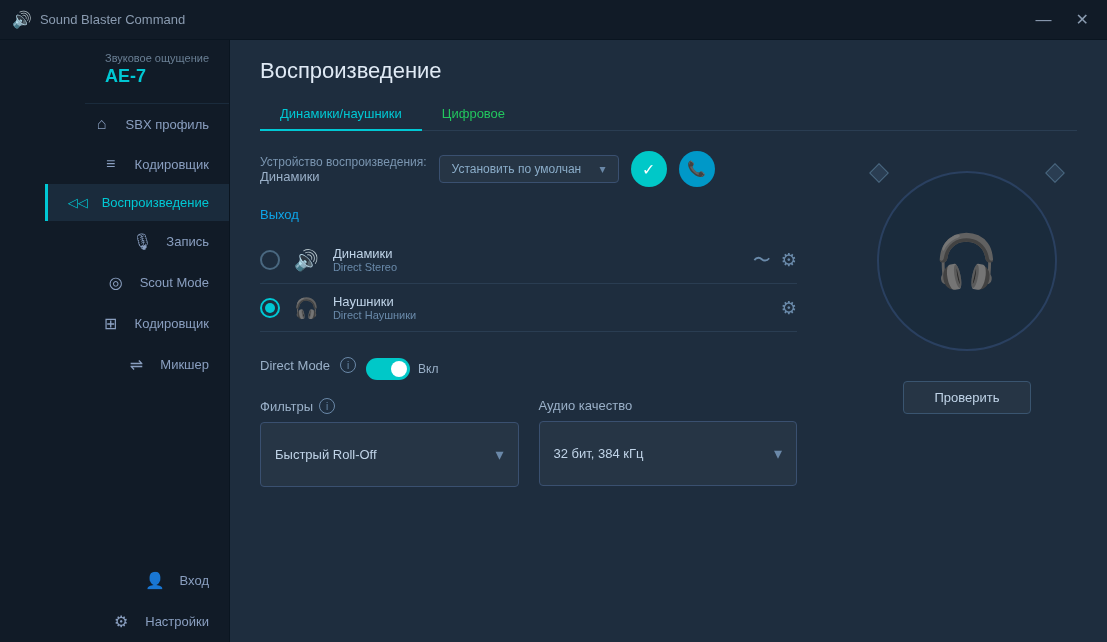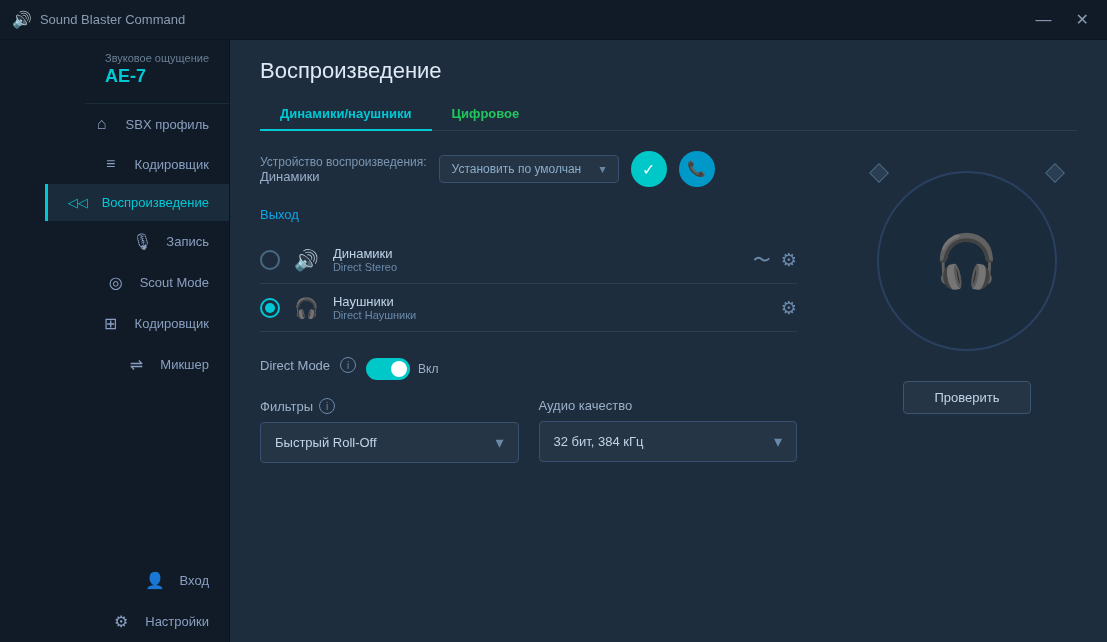--- a/index.html
+++ b/index.html
@@ -119,21 +119,20 @@
       font-weight: 400;
       color: #e0eaf5;
       margin-bottom: 14px;
     }
 
     
     .tabs {
       display: flex;
       gap: 0;
       border-bottom: 1px solid #2a3d52;
-      font-weight: bold;
     }
     .tab {
       padding: 8px 20px;
       font-size: 13px;
       cursor: pointer;
       color: #22c55e;
       border-bottom: 2px solid transparent;
       margin-bottom: -1px;
     }
     .tab.active {
@@ -338,21 +337,21 @@
       margin-bottom: 8px;
       font-size: 13px;
       color: #9ab0c8;
     }
     .filter-select {
       display: flex;
       align-items: center;
       background: #263545;
       border: 1px solid #3a5070;
       border-radius: 4px;
-      padding: 10px 14px;
+      padding: 22px 14px;
       font-size: 13px;
       color: #c0d4e8;
       cursor: pointer;
       gap: 8px;
     }
     .filter-select .chevron {
       margin-left: auto;
       color: #6a88a8;
       font-size: 16px;
     }

